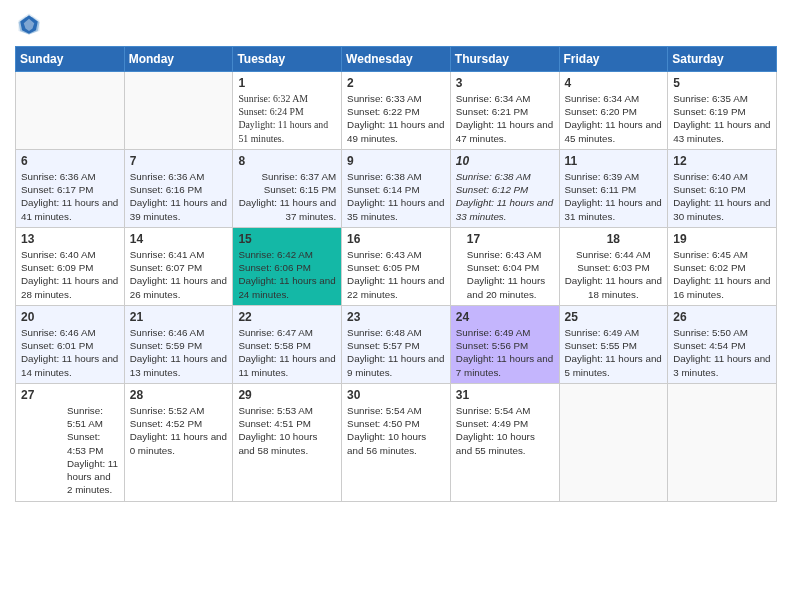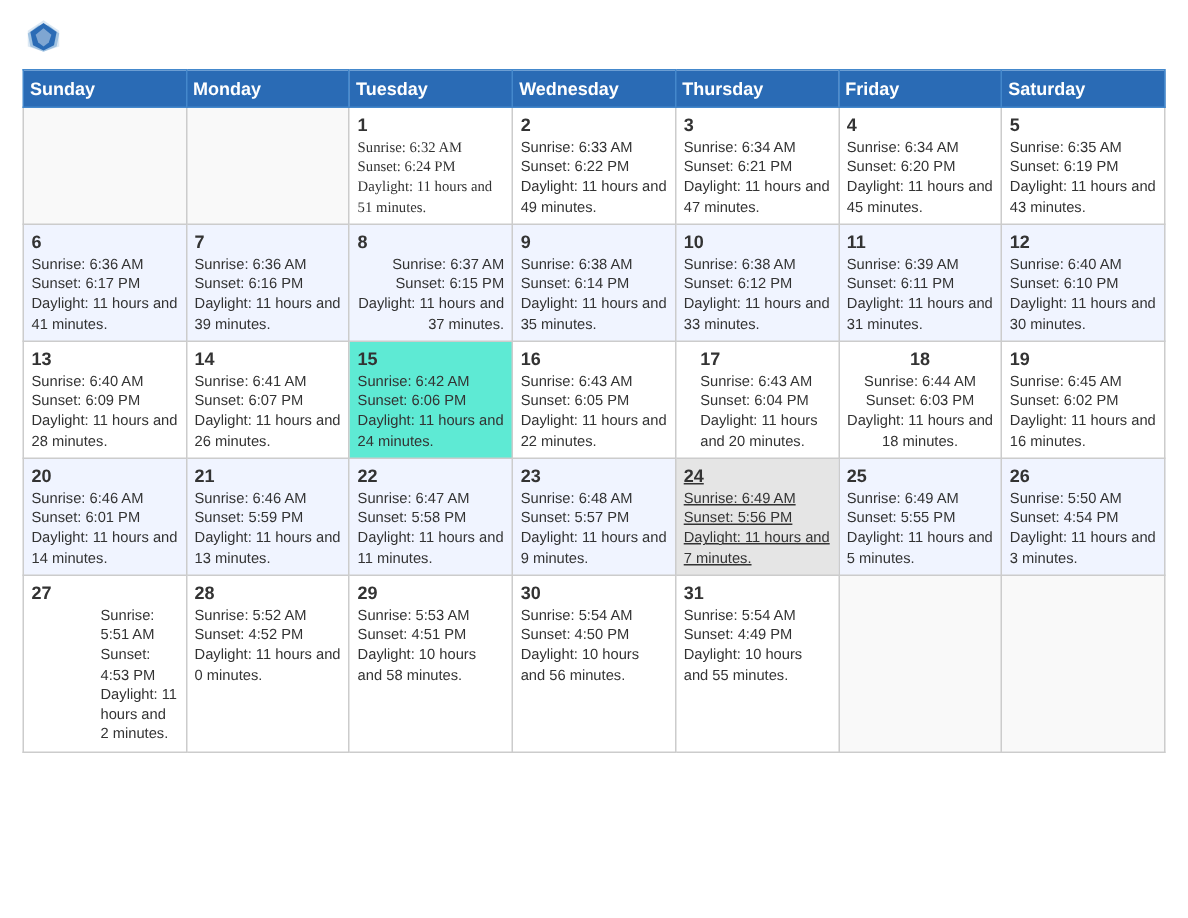--- a/index.html
+++ b/index.html
@@ -181,21 +181,21 @@
             <div class="day-info" style="white-space: pre-line; text-align: right;">Sunrise: 6:37 AM
 Sunset: 6:15 PM
 Daylight: 11 hours and 37 minutes.</div>
           </td>
           <td style="background: rgb(240, 244, 255);">
             <span class="day-num">9</span>
             <div class="day-info" style="white-space: pre-line;">Sunrise: 6:38 AM
 Sunset: 6:14 PM
 Daylight: 11 hours and 35 minutes.</div>
           </td>
-          <td style="background: rgb(240, 244, 255);">
+          <td style="background: rgb(240, 244, 255); font-style: italic;">
             <span class="day-num">10</span>
             <div class="day-info" style="white-space: pre-line;">Sunrise: 6:38 AM
 Sunset: 6:12 PM
 Daylight: 11 hours and 33 minutes.</div>
           </td>
           <td style="background: rgb(240, 244, 255);">
             <span class="day-num">11</span>
             <div class="day-info" style="white-space: pre-line;">Sunrise: 6:39 AM
 Sunset: 6:11 PM
 Daylight: 11 hours and 31 minutes.</div>
@@ -213,21 +213,21 @@
             <div class="day-info" style="white-space: pre-line;">Sunrise: 6:40 AM
 Sunset: 6:09 PM
 Daylight: 11 hours and 28 minutes.</div>
           </td>
           <td style="background: rgb(255, 255, 255);">
             <span class="day-num">14</span>
             <div class="day-info" style="white-space: pre-line;">Sunrise: 6:41 AM
 Sunset: 6:07 PM
 Daylight: 11 hours and 26 minutes.</div>
           </td>
-          <td style="background: #5eead4;">
+          <td style="background: #14b8a6;">
             <span class="day-num">15</span>
             <div class="day-info" style="white-space: pre-line;">Sunrise: 6:42 AM
 Sunset: 6:06 PM
 Daylight: 11 hours and 24 minutes.</div>
           </td>
           <td style="background: rgb(255, 255, 255);">
             <span class="day-num">16</span>
             <div class="day-info" style="white-space: pre-line;">Sunrise: 6:43 AM
 Sunset: 6:05 PM
 Daylight: 11 hours and 22 minutes.</div>
@@ -269,21 +269,21 @@
             <div class="day-info" style="white-space: pre-line;">Sunrise: 6:47 AM
 Sunset: 5:58 PM
 Daylight: 11 hours and 11 minutes.</div>
           </td>
           <td style="background: rgb(240, 244, 255);">
             <span class="day-num">23</span>
             <div class="day-info" style="white-space: pre-line;">Sunrise: 6:48 AM
 Sunset: 5:57 PM
 Daylight: 11 hours and 9 minutes.</div>
           </td>
-          <td style="background: #e5e5e5; text-decoration: underline;">
+          <td style="background: #c4b5fd;">
             <span class="day-num">24</span>
             <div class="day-info" style="white-space: pre-line;">Sunrise: 6:49 AM
 Sunset: 5:56 PM
 Daylight: 11 hours and 7 minutes.</div>
           </td>
           <td style="background: rgb(240, 244, 255);">
             <span class="day-num">25</span>
             <div class="day-info" style="white-space: pre-line;">Sunrise: 6:49 AM
 Sunset: 5:55 PM
 Daylight: 11 hours and 5 minutes.</div>

